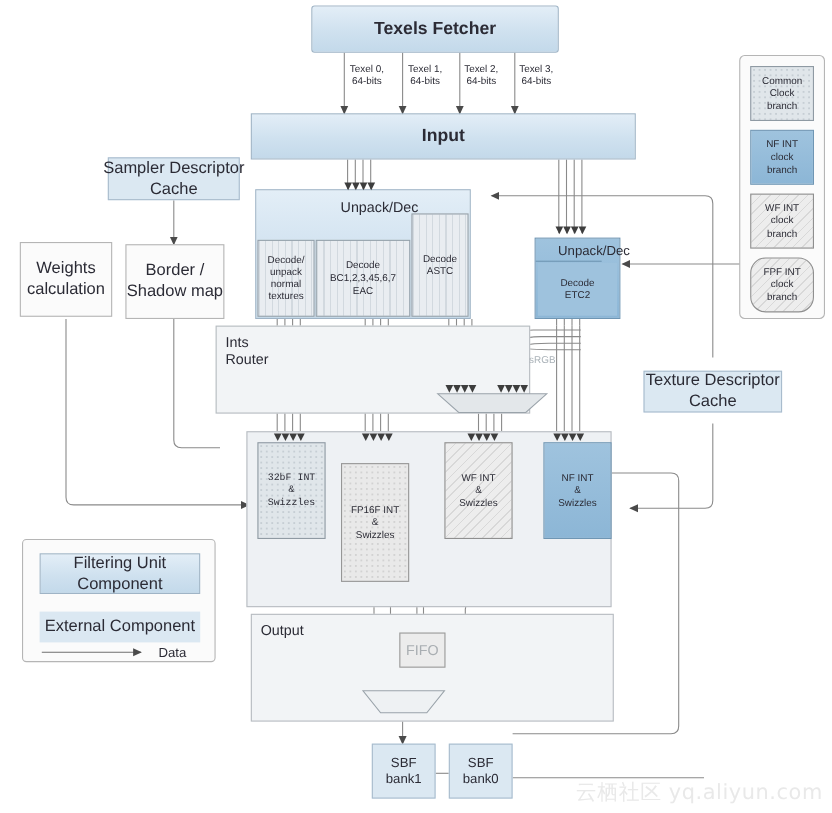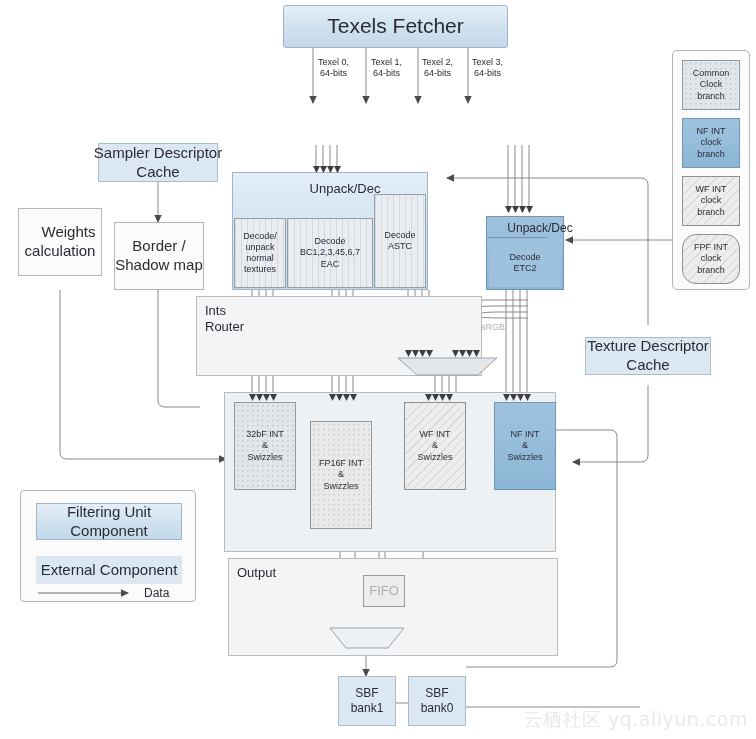--- a/index.html
+++ b/index.html
@@ -30,21 +30,21 @@
     background-image:repeating-linear-gradient(90deg,#d2d9df 0 1px,transparent 1px 6px);
     border:1px solid #93a0aa;}
   .fl-dot-lt{background-color:#e9e9e9;
     background-image:radial-gradient(#d2d2d2 1px,transparent 1px);
     background-size:5px 5px;border:1px solid #969696;}
 
   .t9{font-size:9px;}
   .t11{font-size:15px;}
   .t12{font-size:12px;}
   .t13{font-size:13px;}
-  .t15{font-size:21px;}
+  .t15{font-size:16px;font-weight:bold;}
 
   .lbl{position:absolute;}
 
   svg.wires{position:absolute;left:0;top:0;width:756px;height:739px;
             pointer-events:none;}
 
   .hdr{position:absolute;left:0;top:0;right:16px;height:20px;display:flex;
        align-items:center;justify-content:center;padding-left:46px;}
 
   .panel-title{position:absolute;left:8px;top:6px;font-size:13px;text-align:left;
@@ -164,25 +164,28 @@
 
   <div class="box t9 lbl" style="left:318px;top:55px;width:48px;height:26px;white-space:pre;justify-content:flex-start;">Texel 0,
 64-bits</div>
   <div class="box t9 lbl" style="left:371px;top:55px;width:48px;height:26px;white-space:pre;justify-content:flex-start;">Texel 1,
 64-bits</div>
   <div class="box t9 lbl" style="left:422px;top:55px;width:48px;height:26px;white-space:pre;justify-content:flex-start;">Texel 2,
 64-bits</div>
   <div class="box t9 lbl" style="left:472px;top:55px;width:48px;height:26px;white-space:pre;justify-content:flex-start;">Texel 3,
 64-bits</div>
 
+  <div class="box fl-blue t15" style="left:228px;top:103px;width:350px;height:42px;">
+    <span>Input</span>
+  </div>
 
   <div class="box fl-softblue t11" style="left:98px;top:143px;width:120px;height:39px;white-space:pre;">Sampler Descriptor
 Cache</div>
 
-  <div class="box fl-white t11" style="left:18px;top:208px;width:84px;height:68px;white-space:pre;text-align:right;">Weights
+  <div class="box fl-white t11" style="left:18px;top:220px;width:84px;height:68px;white-space:pre;">Weights
 calculation</div>
 
   <div class="box fl-white t11" style="left:114px;top:222px;width:90px;height:68px;white-space:pre;">Border /
 Shadow map</div>
 
   <div class="box fl-blue" style="left:232px;top:172px;width:196px;height:118px;display:block;">
     <div class="hdr t13" style="top:6px;">Unpack/Dec</div>
   </div>
   <div class="box fl-vert t9" style="left:234px;top:218px;width:52px;height:70px;white-space:pre;">Decode/
 unpack
@@ -209,21 +212,21 @@
 Router</div>
   </div>
   <div class="lbl t9" style="left:481px;top:322px;color:#aab2b8;">sRGB</div>
 
   <svg class="wires" viewBox="0 0 756 739">
     <polygon points="398,358 497,358 478,375 417,375" fill="#e3e7ea" stroke="#9aa3aa" stroke-width="1"></polygon>
   </svg>
 
   <div class="box fl-panel2" style="left:224px;top:392px;width:332px;height:160px;display:block;"></div>
 
-  <div class="box fl-dot t9" style="left:234px;top:402px;width:62px;height:88px;white-space:pre;">32bF INT
+  <div class="box fl-dot t9" style="left:234px;top:402px;width:62px;height:88px;white-space:pre;font-family:Liberation Mono, monospace;">32bF INT
 &amp;
 Swizzles</div>
   <div class="box fl-dot-lt t9" style="left:310px;top:421px;width:62px;height:108px;white-space:pre;">FP16F INT
 &amp;
 Swizzles</div>
   <div class="box fl-diag t9" style="left:404px;top:402px;width:62px;height:88px;white-space:pre;">WF INT
 &amp;
 Swizzles</div>
   <div class="box fl-blue-strong t9" style="left:494px;top:402px;width:62px;height:88px;white-space:pre;">NF INT
 &amp;

